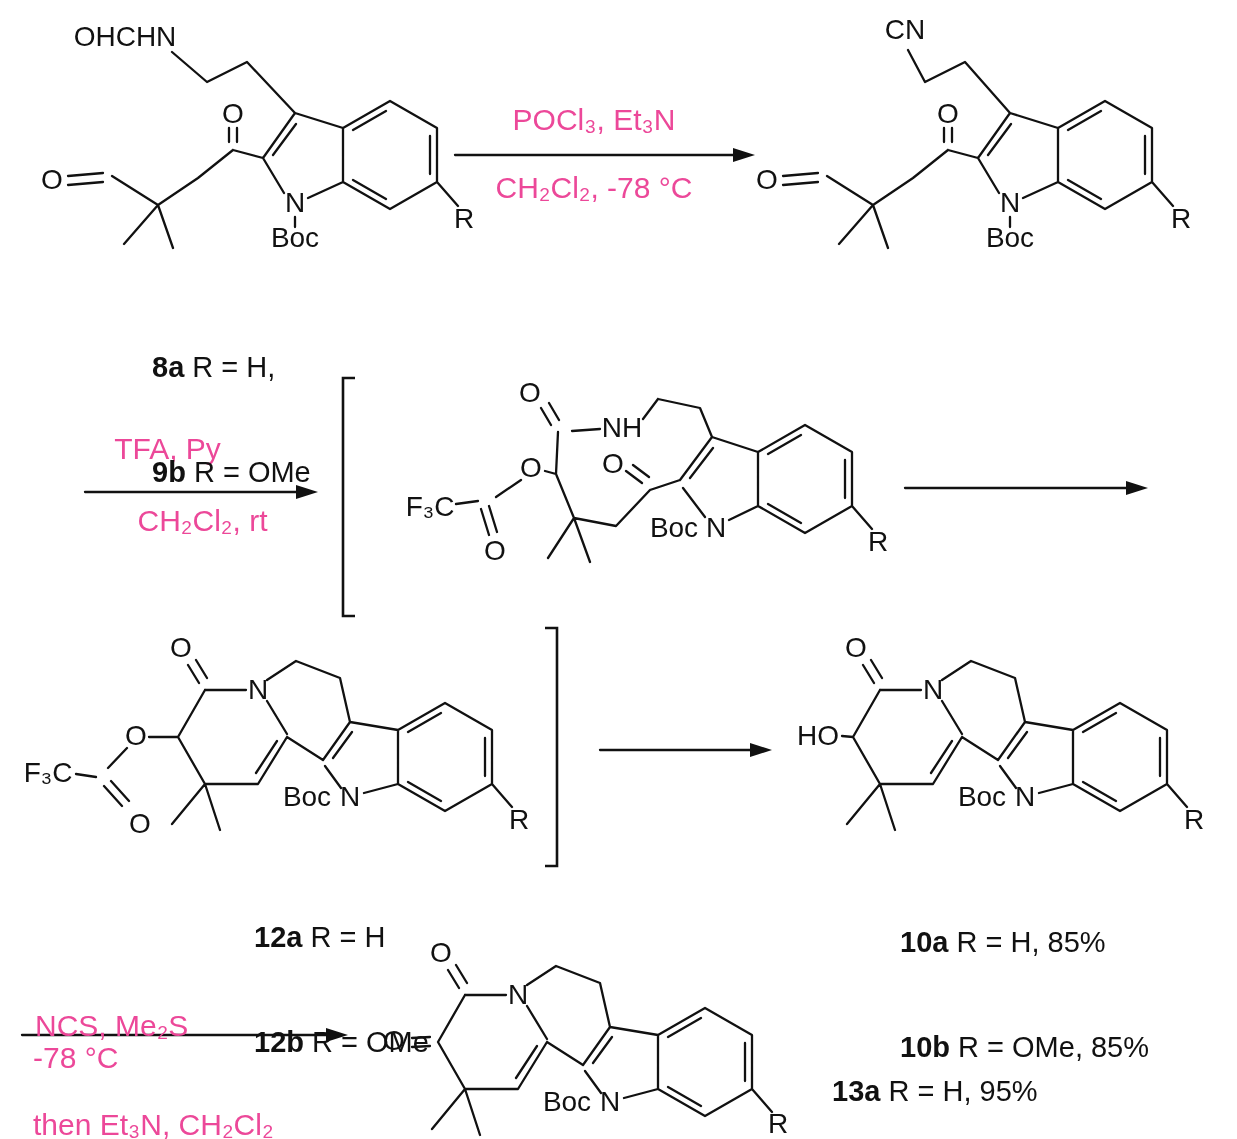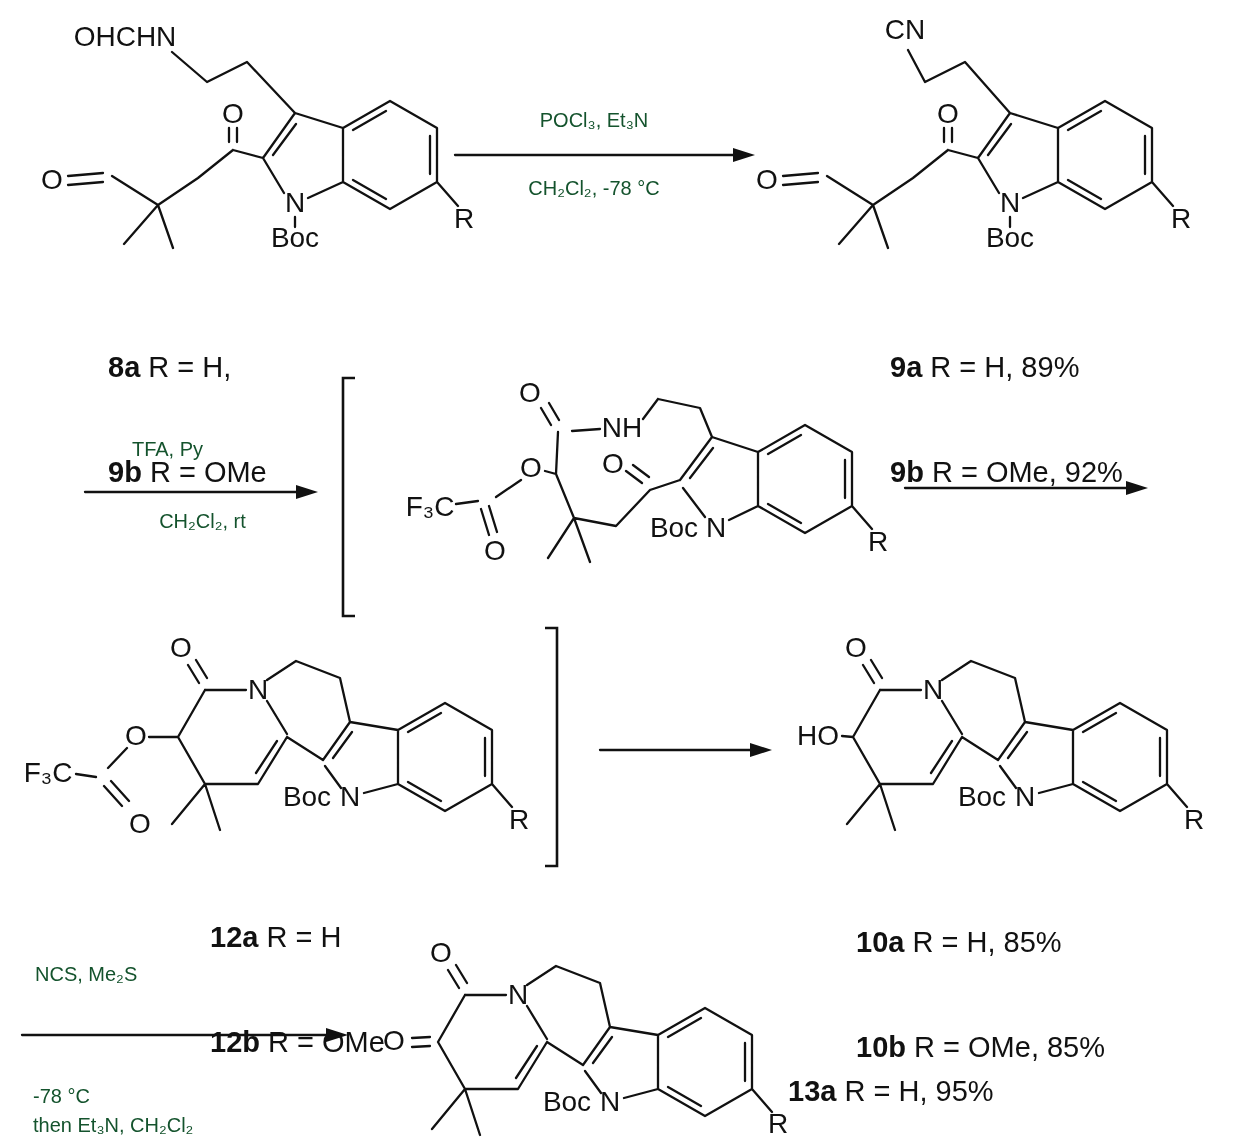--- a/index.html
+++ b/index.html
@@ -4,23 +4,23 @@
 <style>
   * { margin:0; padding:0; box-sizing:border-box; }
   html,body { background:#ffffff; }
   body {
     width:1237px; height:1139px;
     font-family:"Liberation Sans", sans-serif;
     color:#111;
   }
   .canvas { position:relative; width:1237px; height:1139px; overflow:hidden; background:#fff; }
   .canvas > svg { position:absolute; left:0; top:0; }
-  .txt { position:absolute; font-size:20px; line-height:34px; white-space:pre; color:#14532d; }
+  .txt { position:absolute; font-size:30px; line-height:34px; white-space:pre; color:#ec4899; }
   .center { text-align:center; }
-  .lbl { position:absolute; font-size:29px; line-height:35px; white-space:pre; color:#111; }
+  .lbl { position:absolute; font-size:29px; line-height:35px; white-space:pre; color:#111;margin-left:44px; }
   .lbl .b { font-weight:700; }
   svg text {
     font-family:"Liberation Sans", sans-serif;
     font-size:28px; fill:#111;
   }
   .bond { stroke:#111; stroke-width:2.3; fill:none; stroke-linecap:round; stroke-linejoin:round; }
   .bracket { stroke:#111; stroke-width:2.6; fill:none; }
   .ah { fill:#111; stroke:none; }
 </style>
 </head>
@@ -125,33 +125,29 @@
     <path class="bracket" d="M355,378 L343,378 L343,616 L355,616"></path>
     <path class="bracket" d="M545,628 L557,628 L557,866 L545,866"></path>
   </svg>
 
   <div class="txt center" style="left:454px;top:103px;width:280px">POCl₃, Et₃N</div>
   <div class="txt center" style="left:454px;top:171px;width:280px">CH₂Cl₂, -78 °C</div>
 
   <div class="txt center" style="left:95px;top:504px;width:215px">CH₂Cl₂, rt</div>
   <div class="txt center" style="left:60px;top:432px;width:215px">TFA, Py</div>
 
-  <div class="txt" style="left:35px;top:957px">NCS, Me₂S</div>
+  <div class="txt" style="left:35px;top:1009px">NCS, Me₂S</div>
   <div class="txt" style="left:33px;top:1108px">then Et₃N, CH₂Cl₂</div>
-  <div class="txt" style="left:33px;top:1079px">-78 °C</div>
+  <div class="txt" style="left:33px;top:1041px">-78 °C</div>
 
   <div class="lbl" style="left:108px;top:280px">
     <div><span class="b">8a</span><span> R = H,</span></div>
     <div><span class="b">9b</span><span> R = OMe</span></div>
   </div>
 
-  <div class="lbl" style="left:890px;top:280px">
-    <div><span class="b">9a</span><span> R = H, 89%</span></div>
-    <div><span class="b">9b</span><span> R = OMe, 92%</span></div>
-  </div>
 
 
   <div class="lbl" style="left:210px;top:850px">
     <div><span class="b">12a</span><span> R = H</span></div>
     <div><span class="b">12b</span><span> R = OMe</span></div>
   </div>
 
   <div class="lbl" style="left:856px;top:855px">
     <div><span class="b">10a</span><span> R = H, 85%</span></div>
     <div><span class="b">10b</span><span> R = OMe, 85%</span></div>

